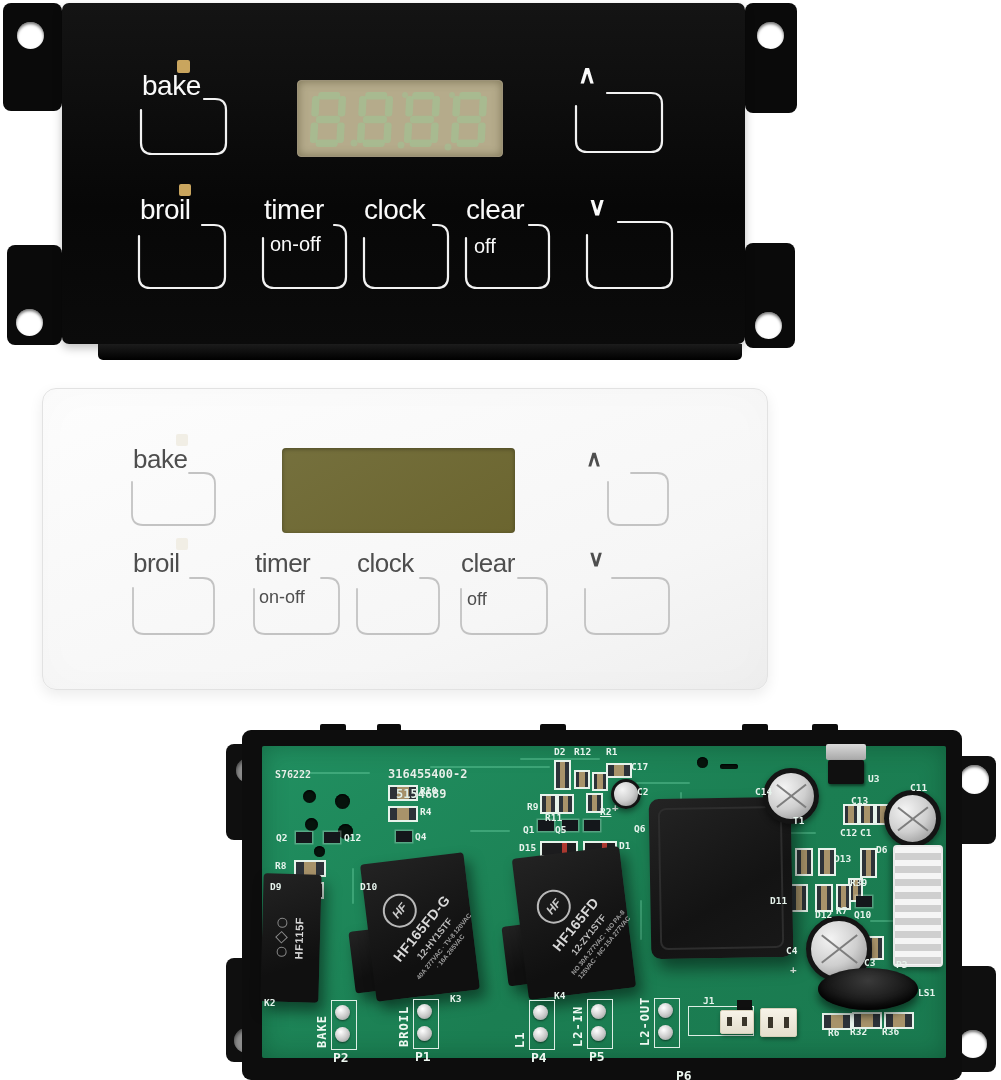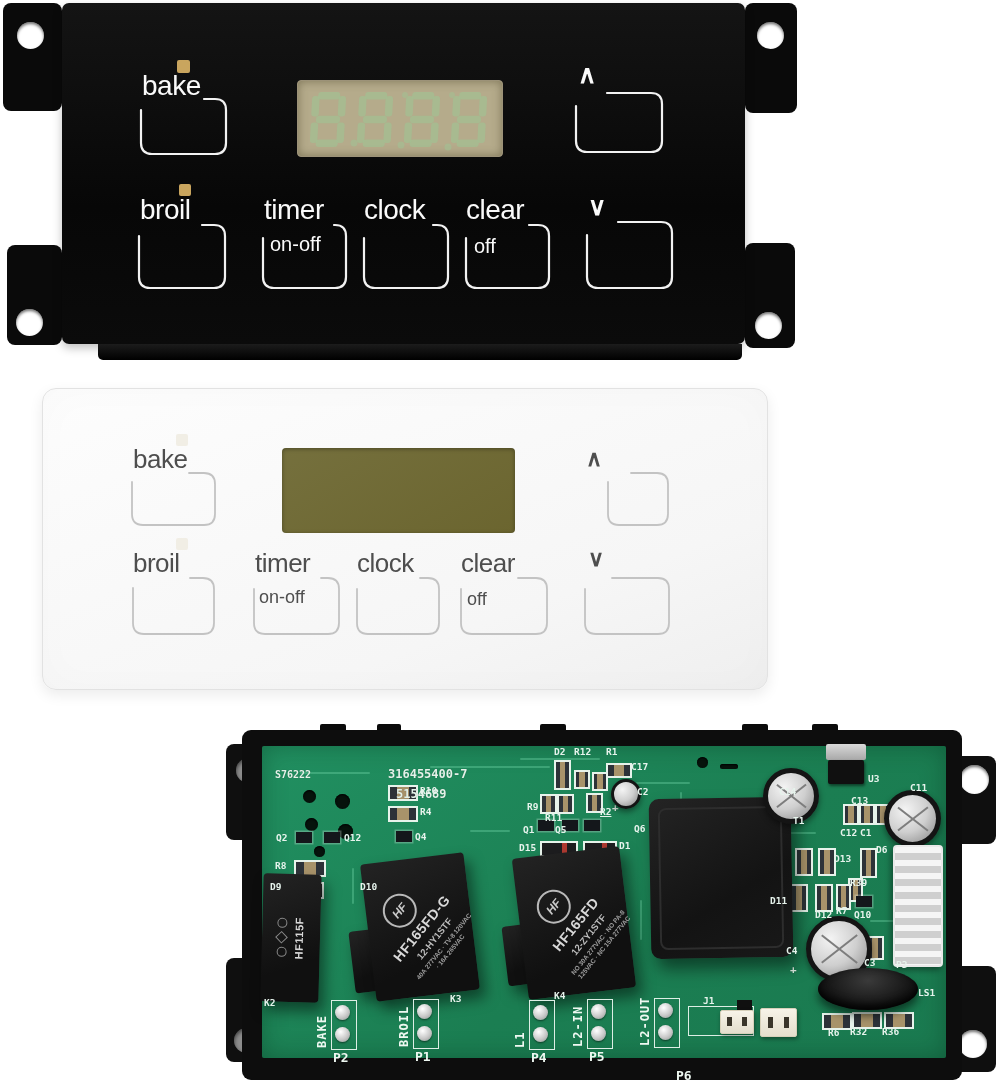--- a/index.html
+++ b/index.html
@@ -319,21 +319,21 @@
         <div class="smd dark" style="left:856px;top:896px;width:16px;height:11px;"></div>
         <div class="smd " style="left:866px;top:936px;width:14px;height:20px;"></div>
         <div class="smd " style="left:822px;top:1013px;width:26px;height:13px;"></div>
         <div class="smd " style="left:852px;top:1012px;width:26px;height:13px;"></div>
         <div class="smd " style="left:884px;top:1012px;width:26px;height:13px;"></div>
         <div class="silk" style="left:790px;top:964px;font-size:11px;">+</div>
         <div class="silk" style="left:612px;top:802px;font-size:11px;">+</div>
       </div>
 
     <span class="silk" style="left:275px;top:770px;font-size:10px;">S76222</span>
-    <span class="silk" style="left:388px;top:768px;font-size:12px;">316455400-7</span>
+    <span class="silk" style="left:388px;top:768px;font-size:12px;">316455400-2</span>
     <span class="silk" style="left:396px;top:788px;font-size:12px;">5154689</span>
 
     <div class="relay" style="left:262px;top:874px;width:58px;height:128px;transform:rotate(1.5deg);">
       <div class="relay-rot" style="transform:rotate(-90deg);gap:6px;">
         <span style="display:flex;gap:5px;">
             <i class="mark c"></i>
             <i class="mark d"></i>
             <i class="mark c"></i>
           </span>
         <span class="relay-model" style="font-size:11px;">HF115F</span>
@@ -440,21 +440,21 @@
         <span class="pref" style="left:631px;top:762px;">C17</span>
         <span class="pref" style="left:637px;top:787px;">C2</span>
         <span class="pref" style="left:527px;top:802px;">R9</span>
         <span class="pref" style="left:545px;top:813px;">R11</span>
         <span class="pref" style="left:600px;top:807px;text-decoration:underline;">R2</span>
         <span class="pref" style="left:523px;top:825px;">Q1</span>
         <span class="pref" style="left:555px;top:825px;">Q5</span>
         <span class="pref" style="left:634px;top:824px;">Q6</span>
         <span class="pref" style="left:519px;top:843px;">D15</span>
         <span class="pref" style="left:619px;top:841px;">D1</span>
-        <span class="pref" style="left:779px;top:787px;">C14</span>
+        <span class="pref" style="left:755px;top:787px;">C14</span>
         <span class="pref" style="left:868px;top:774px;">U3</span>
         <span class="pref" style="left:851px;top:796px;">C13</span>
         <span class="pref" style="left:840px;top:828px;">C12</span>
         <span class="pref" style="left:860px;top:828px;">C1</span>
         <span class="pref" style="left:910px;top:783px;">C11</span>
         <span class="pref" style="left:793px;top:816px;">T1</span>
         <span class="pref" style="left:834px;top:854px;">D13</span>
         <span class="pref" style="left:876px;top:845px;">D6</span>
         <span class="pref" style="left:850px;top:878px;">R39</span>
         <span class="pref" style="left:770px;top:896px;">D11</span>

